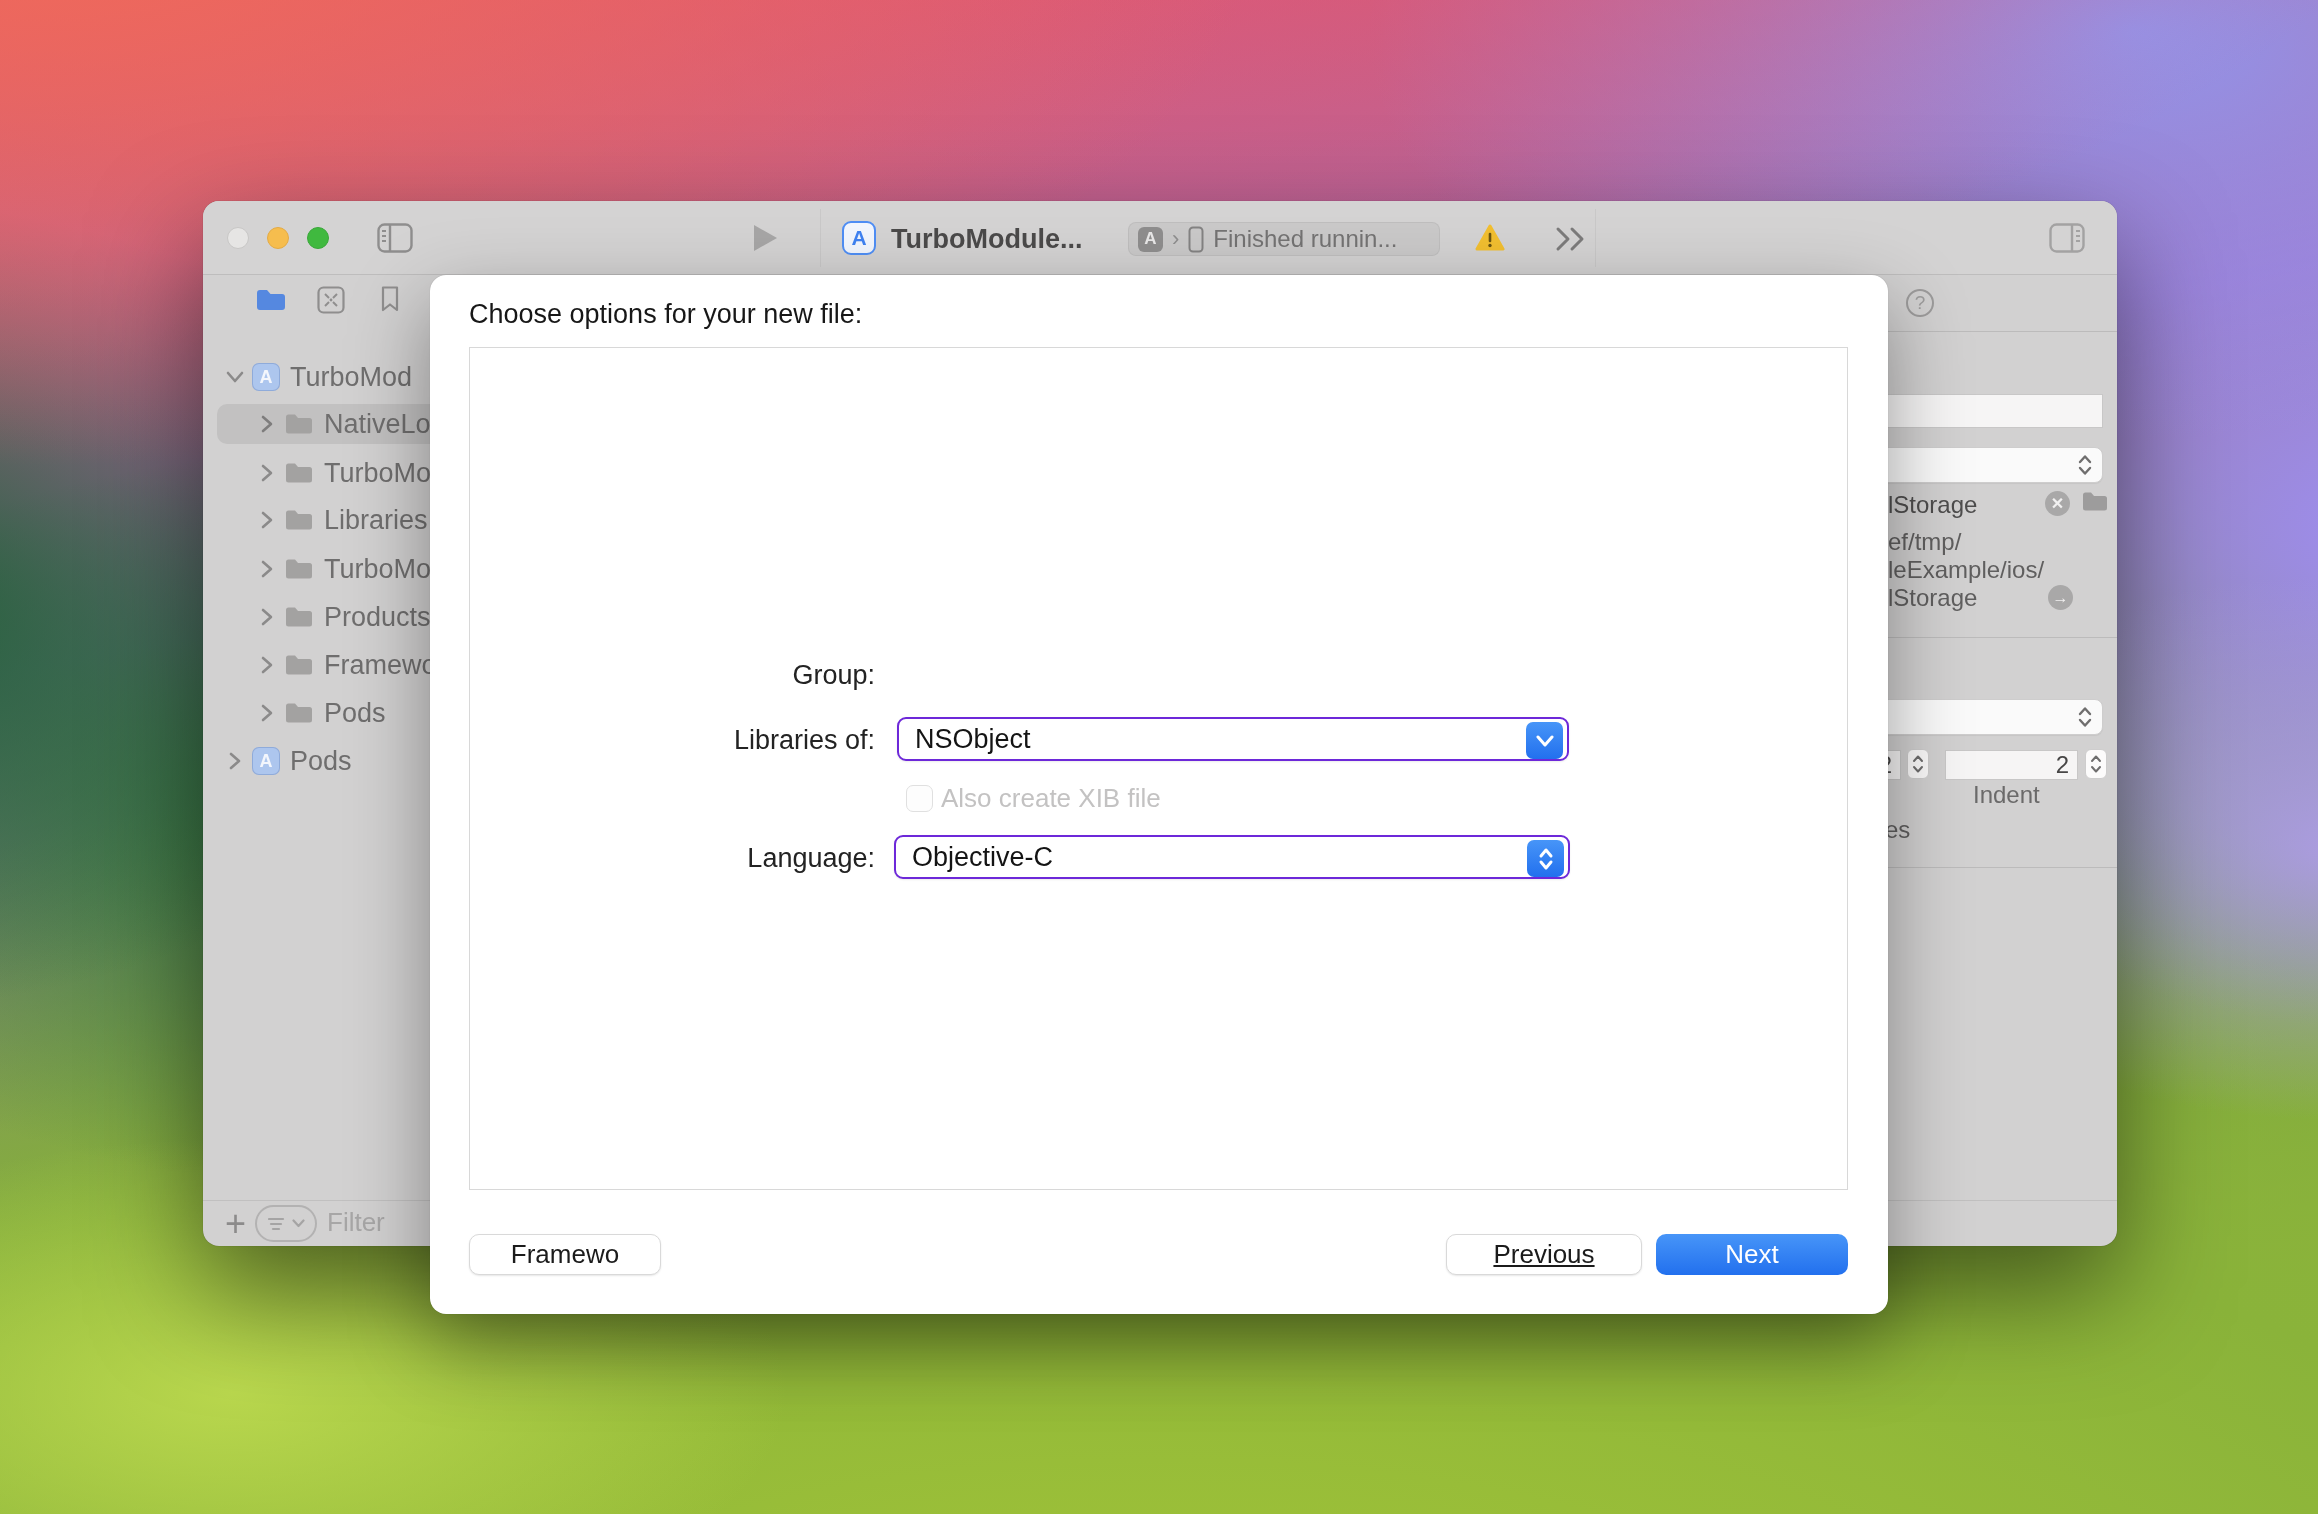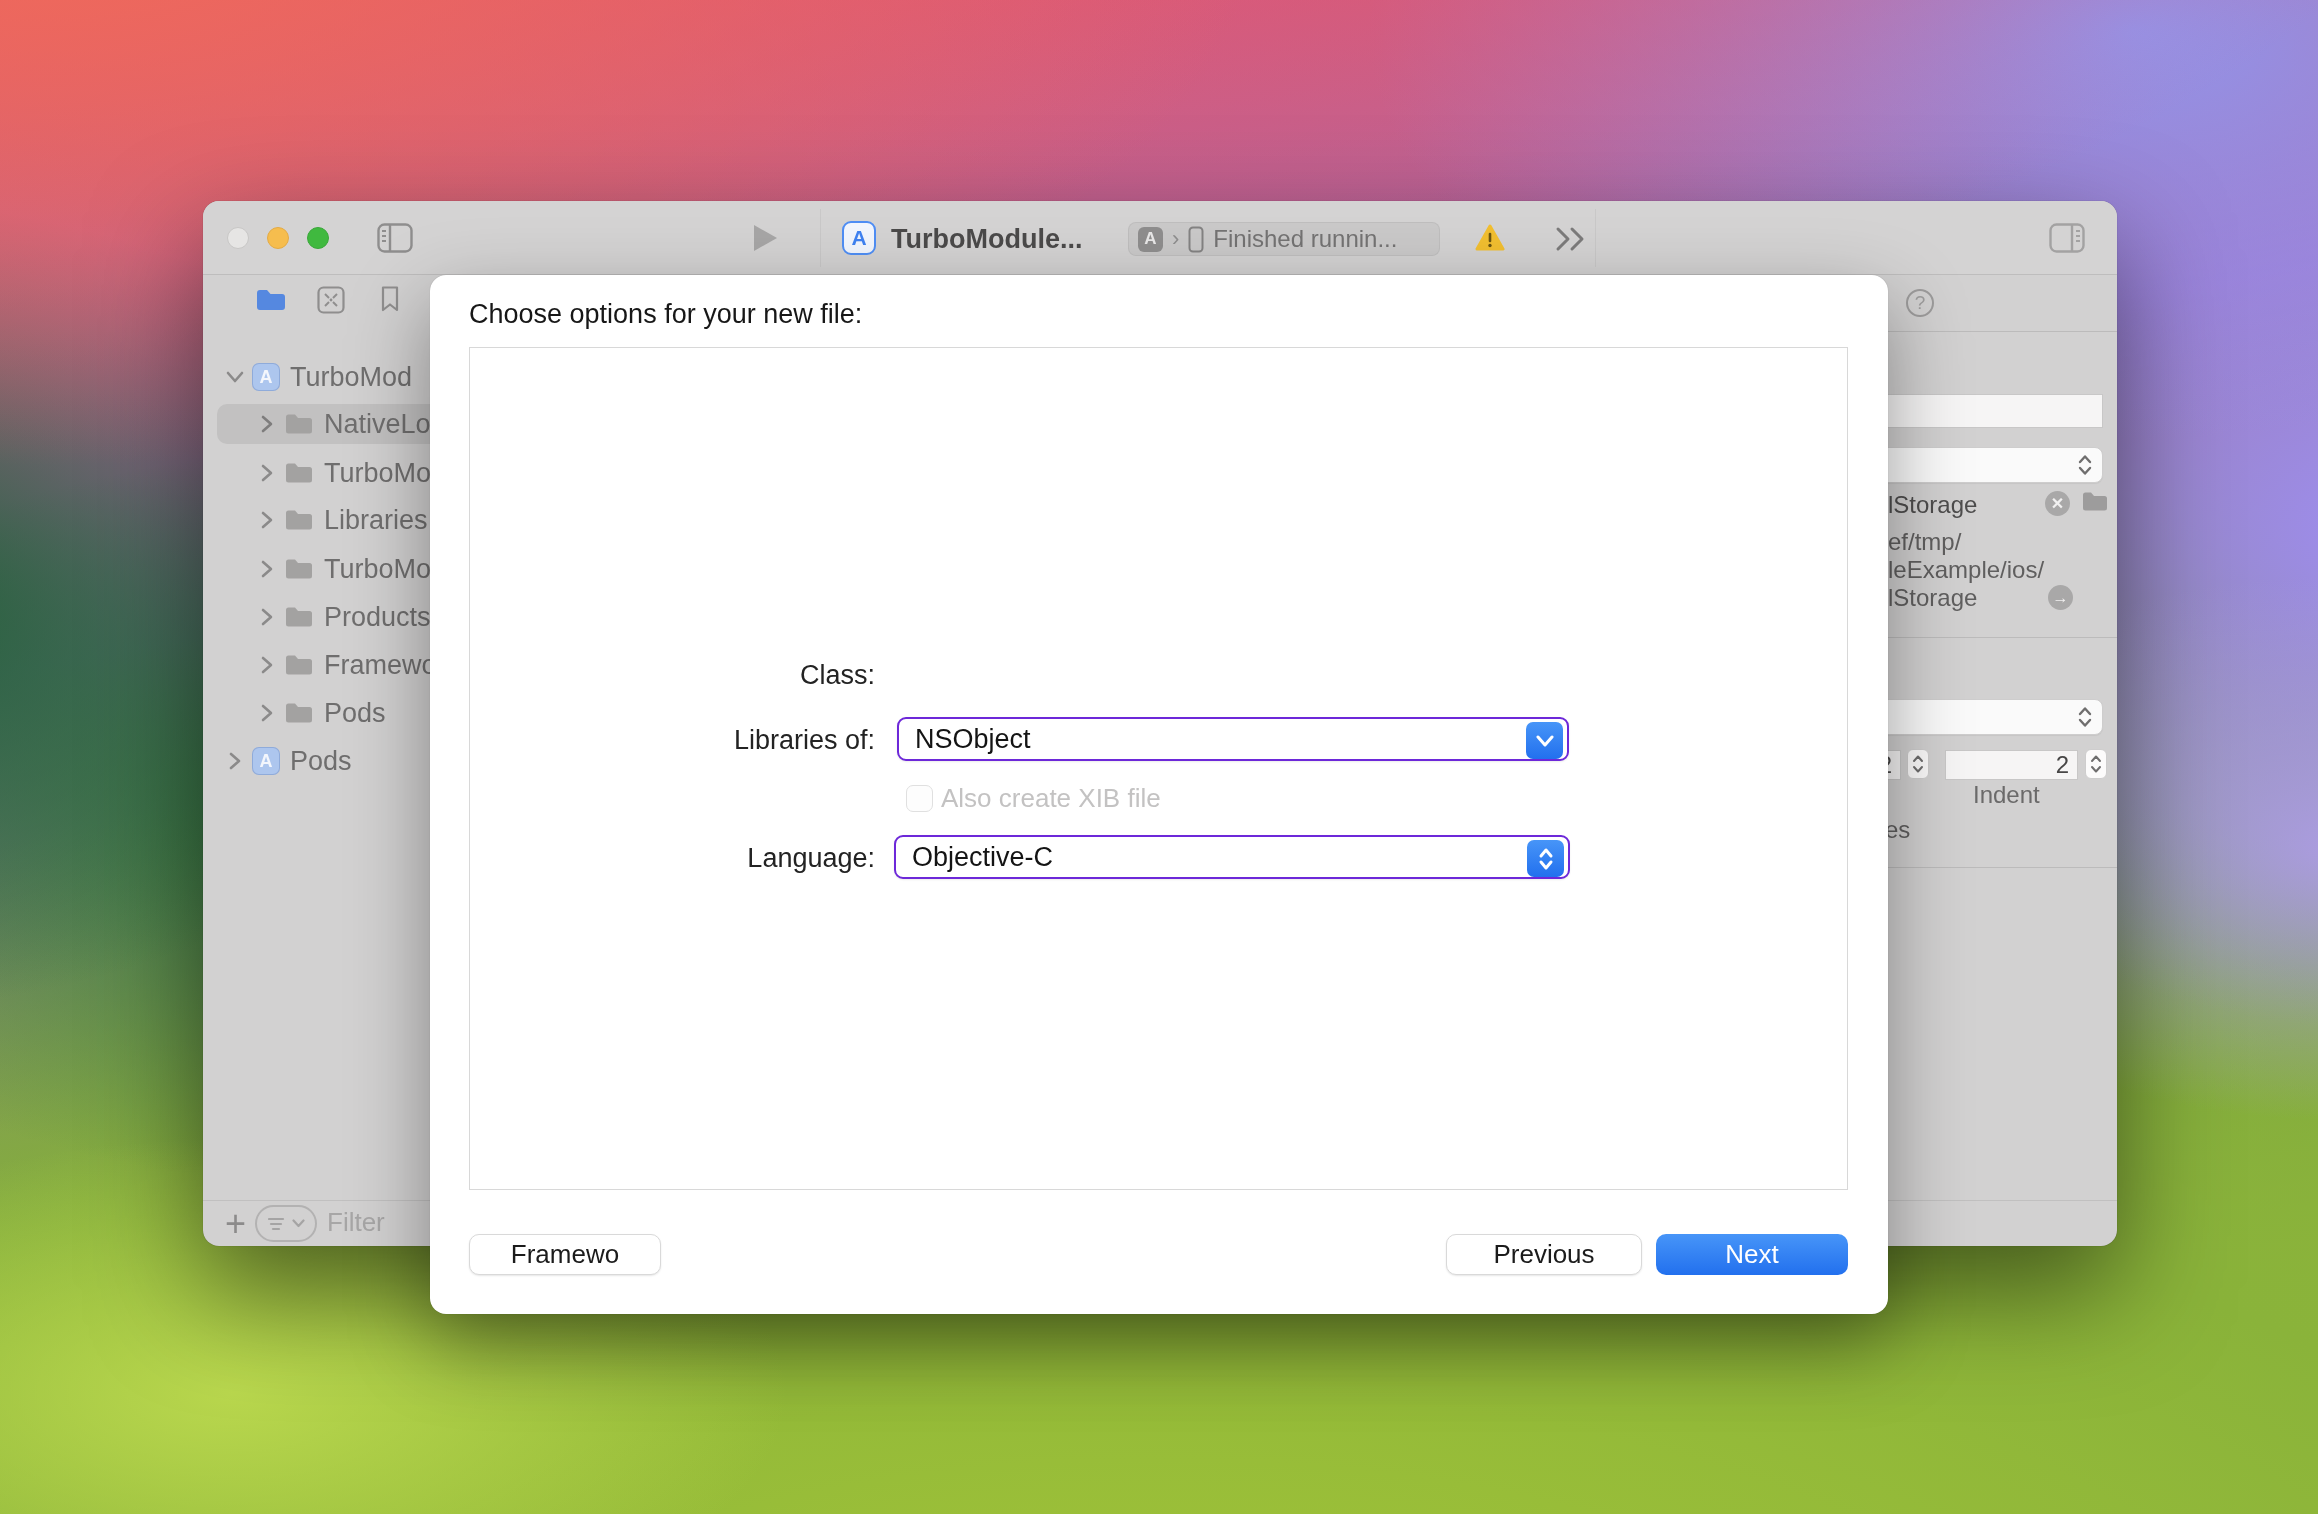--- a/index.html
+++ b/index.html
@@ -96,21 +96,21 @@
   .blue-btn{ position:absolute; right:4px; top:3px; width:37px; height:37px; border-radius:7px;
     background:linear-gradient(#4795f8, #2270ee); display:flex; align-items:center; justify-content:center; }
   #xib-checkbox{ position:absolute; left:476px; top:510px; width:27px; height:27px; border:1px solid #e0e0e0;
     border-radius:7px; background:#fdfdfd; }
   #xib-label{ position:absolute; left:511px; top:508px; font-size:26px; color:#c3c2c2; }
   .dlg-btn{ position:absolute; top:959px; height:41px; border-radius:10px; font-size:26px;
     display:flex; align-items:center; justify-content:center; }
   .dlg-btn.plain{ background:#fff; border:1px solid #d9d9d9; box-shadow:0 1px 2px rgba(0,0,0,.10); color:#1b1b1b; }
   #next-button{ left:1226px; width:192px; background:linear-gradient(#4795f8,#2270ee); color:#fff; border:none; }
   #cancel-button{ left:39px; width:192px; }
-  #previous-button{ left:1016px; width:196px; }
+  #previous-button{ left:1016px; width:196px;text-decoration:underline; }
 </style>
 </head>
 <body>
 
 <div id="window">
 
   <div id="titlebar">
     <div id="light-close" class="tlight"></div>
     <div id="light-min" class="tlight"></div>
     <div id="light-zoom" class="tlight"></div>
@@ -385,21 +385,21 @@
   <div class="insp-text" style="left:1770px; top:580px; color:#6b6a6a;">Indent</div>
   <div class="insp-text" style="left:1682px; top:615px; color:#605f5f;">es</div>
   <div class="insp-divider" style="top:666px;"></div>
 
 </div>
 
 <div id="dialog">
   <div id="dialog-title">Choose options for your new file:</div>
   <div id="dialog-box"></div>
 
-  <div class="form-label" style="top:385px;">Class:</div>
+  <div class="form-label" style="top:385px;">Group:</div>
 
   <div class="form-label" style="top:450px;">Libraries of:</div>
   <div class="combo" style="top:442px;">
     <span>NSObject</span>
     <div class="blue-btn">
       <svg width="18" height="12" viewBox="0 0 18 12">
         <polyline points="2,2 9,10 16,2" fill="none" stroke="#ffffff" stroke-width="3" stroke-linecap="round" stroke-linejoin="round"></polyline>
       </svg>
     </div>
   </div>

